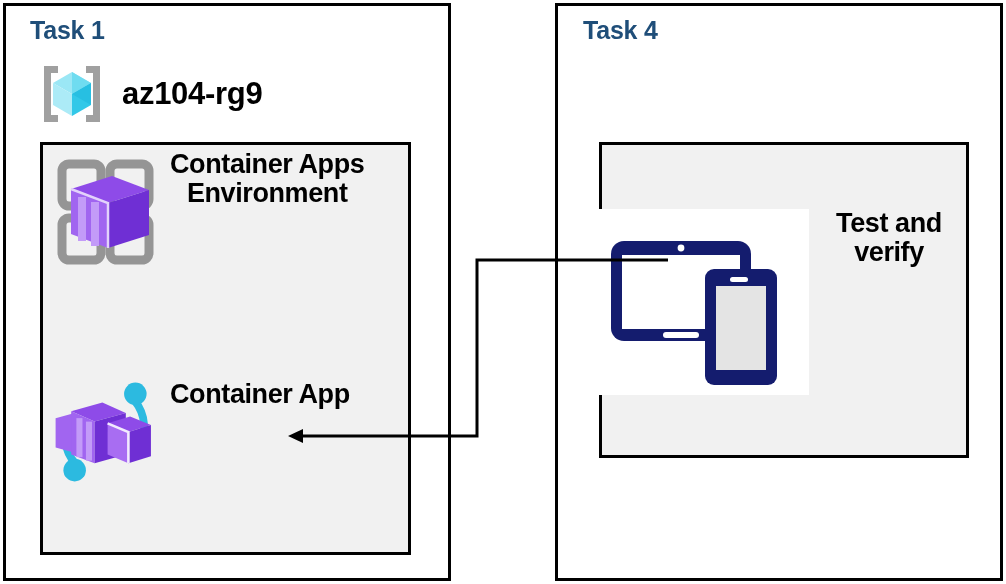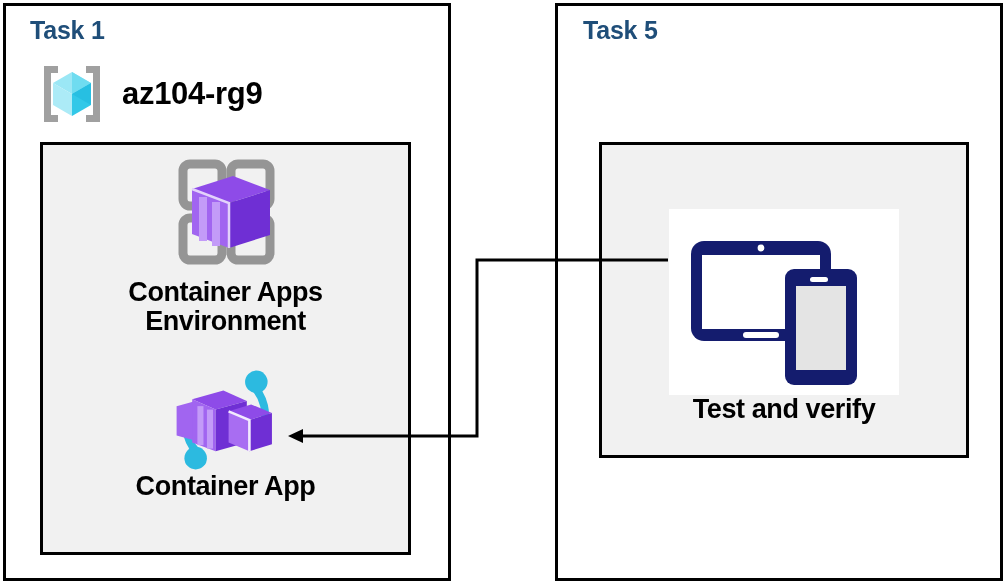--- a/index.html
+++ b/index.html
@@ -69,35 +69,34 @@
     border: 3px solid #000000;
     box-sizing: border-box;
   }
   #task1-panel { left: 40px;  top: 142px; width: 371px; height: 413px; }
   #task2-panel { left: 599px; top: 142px; width: 370px; height: 316px; }
 
   
   .item {
     position: absolute;
     display: flex;
-    flex-direction: column;
-    align-items: center;
+    flex-direction: row;
   }
   .item-label {
     font-size: 27px;
     font-weight: bold;
     color: #000000;
     text-align: center;
     line-height: 1.08;
     letter-spacing: -0.4px;
     white-space: pre-line;
   }
 
   #cae-item  { left: 40px;  top: 150px; width: 371px; }
-  #capp-item { left: 40px;  top: 368px; width: 371px; }
+  #capp-item { left: 40px;  top: 380px; width: 371px; }
   #test-item { left: 599px; top: 165px; width: 370px; margin-top: 44px; }
 
   .icon-wrap { display: block; line-height: 0; }
 
   
   .white-tile {
     background: #FFFFFF;
     width: 230px;
     height: 186px;
     display: flex;
@@ -194,21 +193,21 @@
         <path d="M78 50 L102 60 L102 96 L78 86 Z" fill="#A86DF2"></path>
         <path d="M128 52 L128 88 L102 96 L102 60 Z" fill="#6F2FD4"></path>
         <path d="M78 50 L102 60 L102 96" fill="none" stroke="#F2EAFE" stroke-width="3"></path>
       </svg>
     </span>
     <span class="item-label">Container App</span>
   </div>
 
   <div class="task-box" id="task2-box"></div>
 
-  <div class="task-title" id="task2-title">Task 5</div>
+  <div class="task-title" id="task2-title">Task 4</div>
 
   <div class="inner-panel" id="task2-panel"></div>
 
   <div class="item" id="test-item">
     <span class="icon-wrap white-tile">
       <svg width="210" height="170" viewBox="0 0 210 170">
 
         <rect x="12" y="24" width="140" height="100" rx="13" fill="#141C6E"></rect>
         <rect x="23" y="38" width="118" height="74" fill="#FFFFFF"></rect>
         <circle cx="82" cy="31" r="3.4" fill="#FFFFFF"></circle>

